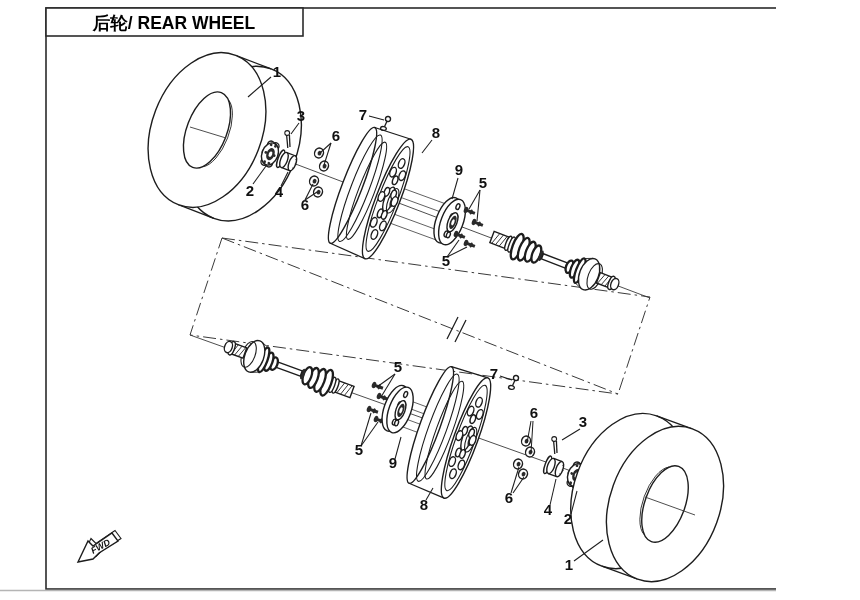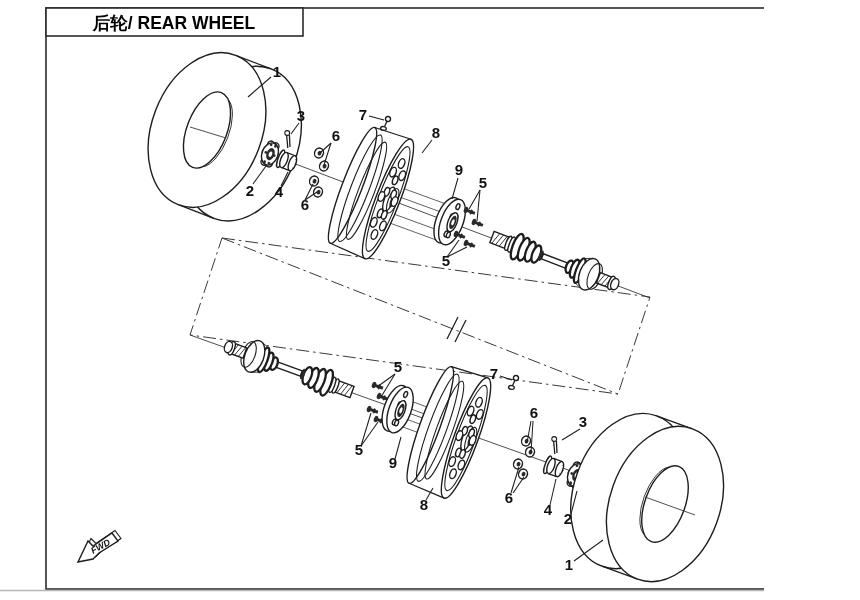--- a/index.html
+++ b/index.html
@@ -1,17 +1,17 @@
 <!DOCTYPE html>
 <html><head>
 <meta charset="utf-8">
 <style>
   html,body{margin:0;padding:0;background:#fff;}
   .stage{position:relative;width:764px;height:600px;background:#fff;overflow:hidden;
-         font-family:"Liberation Sans",sans-serif;}
+         font-family:"Liberation Sans",sans-serif;padding-left:12px;}
   svg{position:absolute;left:0;top:0;}
   .part  {fill:#fff;stroke:#1d1d1d;stroke-width:1.4;}
   .partn {fill:none;stroke:#1d1d1d;stroke-width:1.1;}
   .ln    {stroke:#1d1d1d;stroke-width:1.3;fill:none;}
   .thin  {stroke:#1d1d1d;stroke-width:0.8;fill:none;}
   .boot  {fill:#fff;stroke:#1d1d1d;stroke-width:2.3;}
   .dark  {fill:#2a2a2a;stroke:none;}
   .axis  {stroke:#3a3a3a;stroke-width:0.9;fill:none;}
   .guide {stroke:#3a3a3a;stroke-width:0.8;fill:none;}
   .dashdot{stroke:#3a3a3a;stroke-width:1;stroke-dasharray:13 4 2.5 4;fill:none;}

